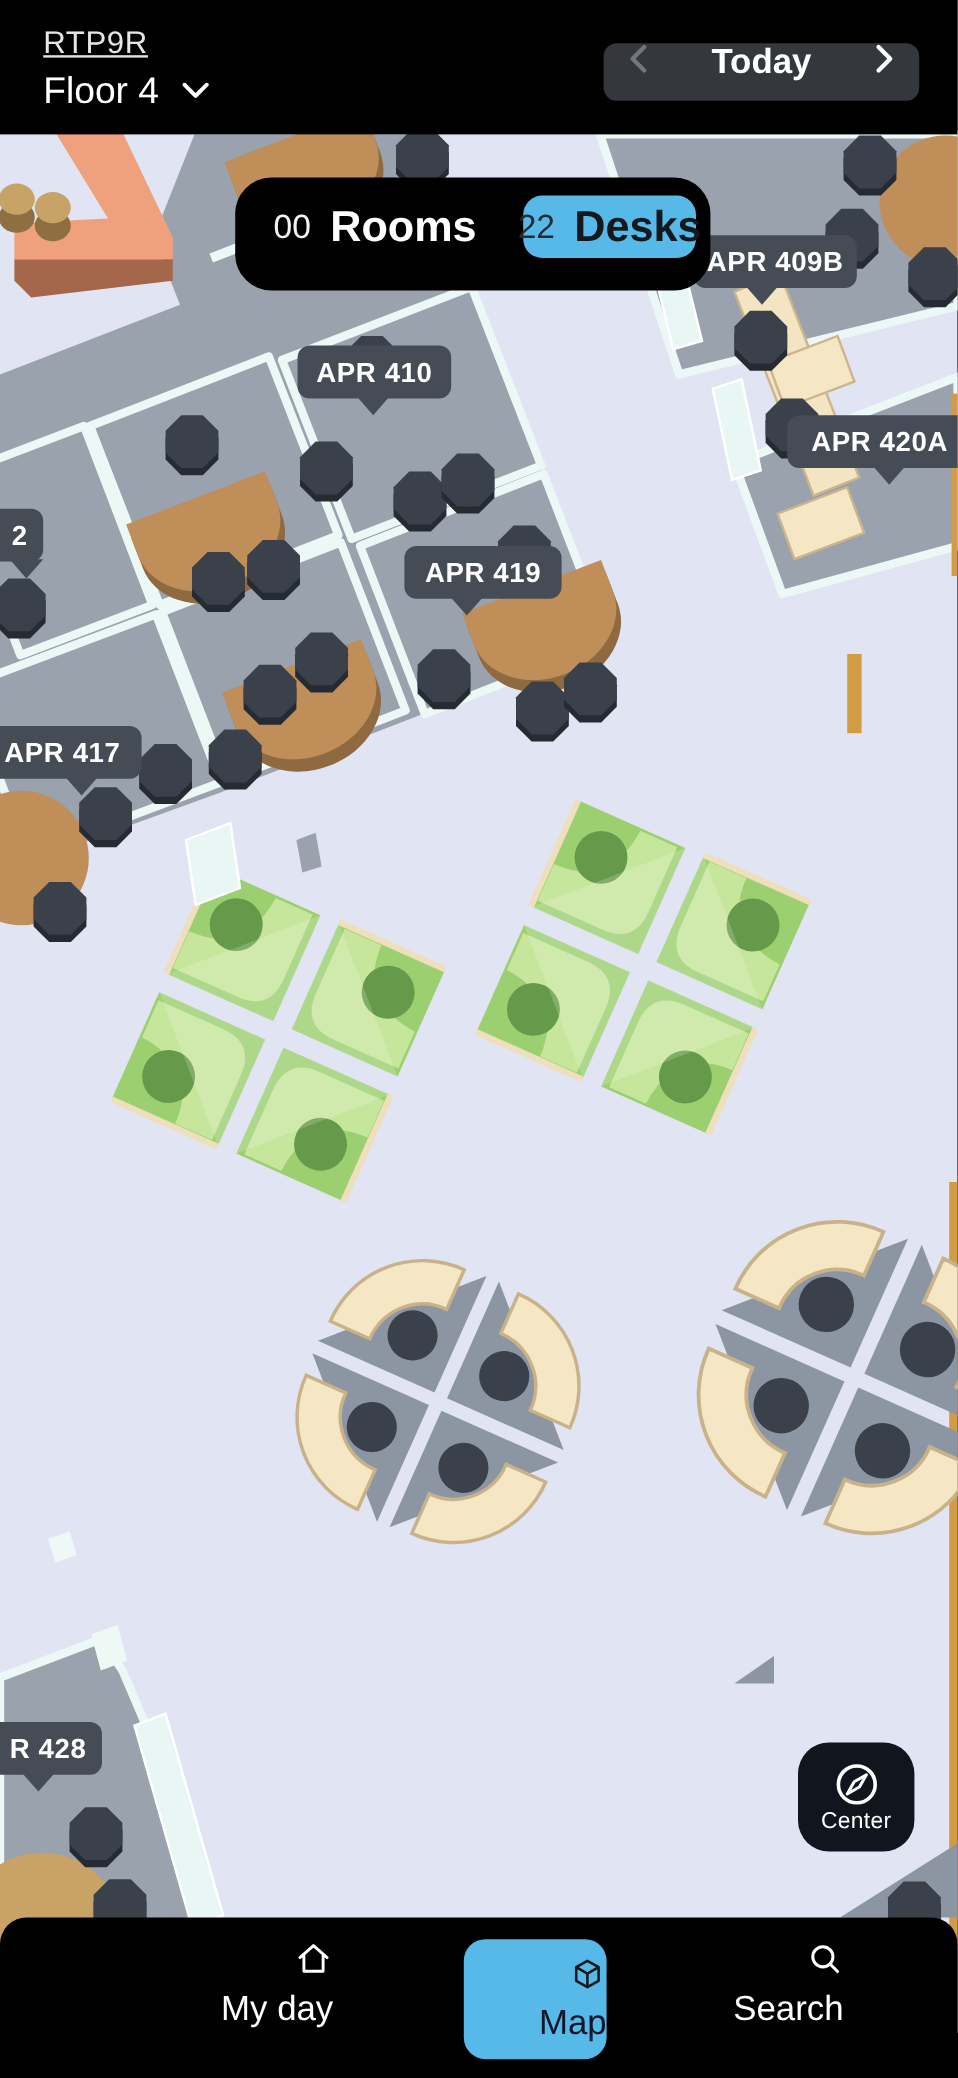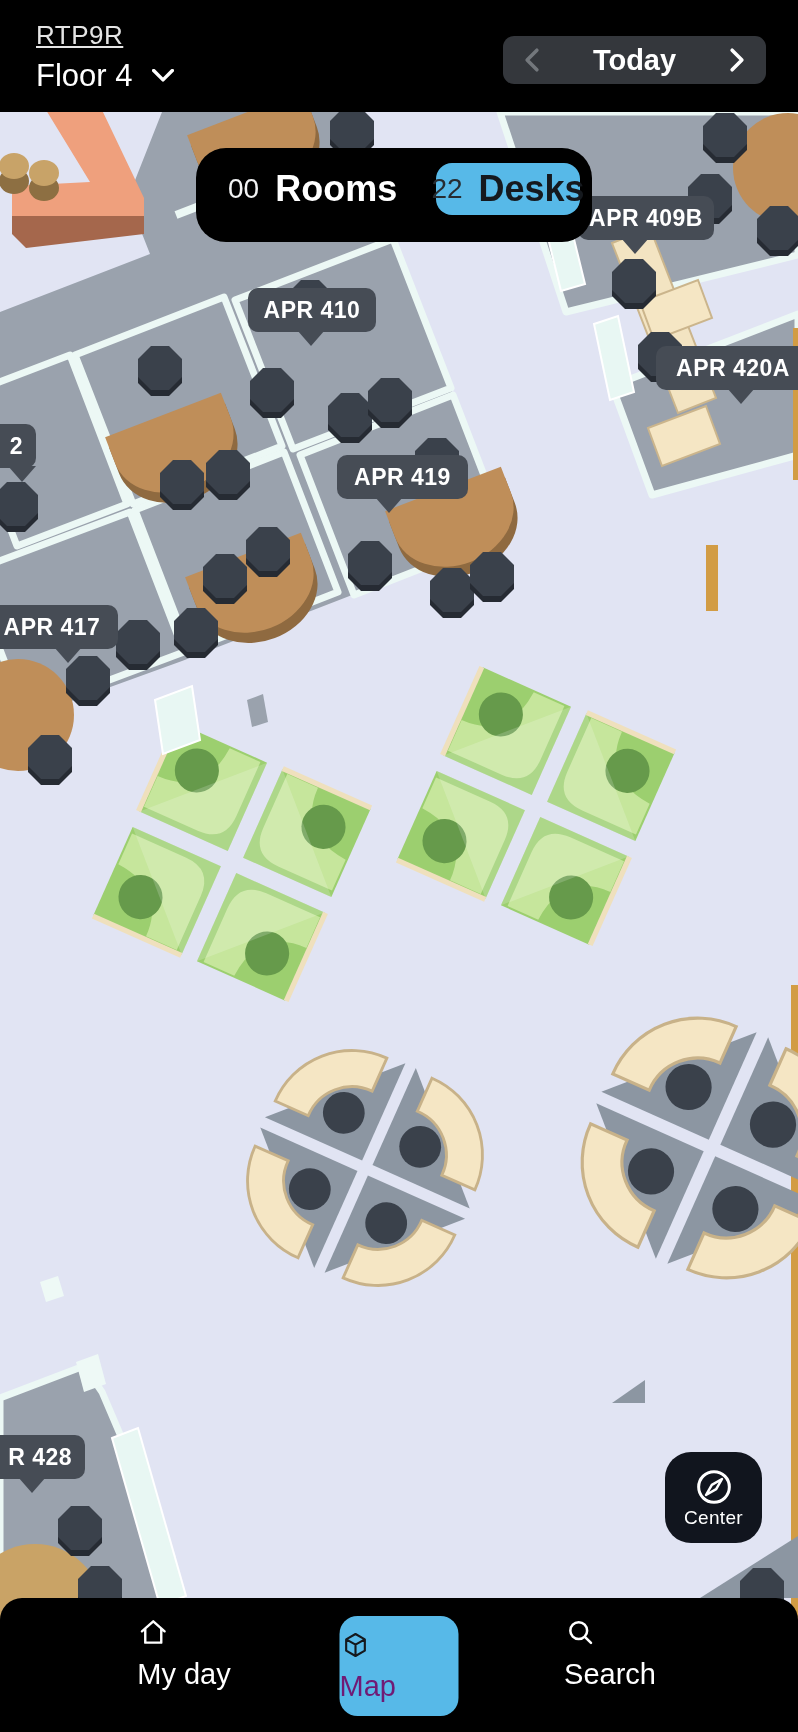--- a/index.html
+++ b/index.html
@@ -6,21 +6,21 @@
   body{width:798px;height:1732px;position:relative;overflow:hidden;
        font-family:"Liberation Sans","DejaVu Sans",sans-serif;-webkit-font-smoothing:antialiased;}
   .abs{position:absolute;}
 
   
   #header{left:0;top:0;width:798px;height:112px;background:#000;z-index:10;}
   #brand{left:36px;top:20px;font-size:26px;color:#e5e5e5;text-decoration:underline;letter-spacing:.5px;cursor:pointer;}
   #floor-row{left:36px;top:58px;display:flex;align-items:center;gap:20px;cursor:pointer;}
   #floor-name{font-size:31px;font-weight:400;color:#fff;}
   #today-btn{left:503px;top:36px;width:263px;height:48px;background:#34373c;border-radius:11px;
-             display:flex;align-items:center;justify-content:space-between;padding:0 20px;box-sizing:border-box;}
+             display:flex;justify-content:space-between;padding:0 20px;box-sizing:border-box;}
   #today-label{font-size:29px;font-weight:700;color:#fff;}
 
   
   #map{left:0;top:0;width:798px;height:1732px;z-index:0;}
 
   
   #counts-pill{left:196px;top:148px;width:396px;height:94px;background:#000;border-radius:30px;z-index:5;
                display:flex;align-items:center;padding:0 12px 13px 32px;box-sizing:border-box;}
   .count-num{font-size:28px;font-weight:400;color:#f2f3f4;}
   .count-word{font-size:36px;font-weight:700;color:#fff;margin-left:16px;}
@@ -38,25 +38,25 @@
   .map-label::after{content:"";position:absolute;top:42px;left:var(--pf);margin-left:-14px;
              border:14px solid transparent;border-top:16px solid #464c55;border-bottom:none;}
 
   
   #center-btn{left:665px;top:1452px;width:97px;height:91px;background:#11151e;border-radius:26px;z-index:6;
               display:flex;flex-direction:column;align-items:center;justify-content:center;gap:0;cursor:pointer;}
   #center-label{color:#fff;font-size:19px;letter-spacing:.3px;}
 
   
   #navbar{left:0;top:1598px;width:798px;height:134px;background:#000;border-radius:22px 22px 0 0;z-index:10;}
-  .nav-item{position:absolute;top:18px;display:flex;flex-direction:column;align-items:flex-start;gap:10px;
-            transform:translateX(-50%);cursor:pointer;}
+  .nav-item{position:absolute;top:18px;display:flex;flex-direction:column;align-items:flex-end;gap:10px;
+            transform:translateX(-50%);cursor:pointer;margin-left:47px;}
   .nav-label{font-size:29px;color:#fff;}
   #nav-map{top:18px;width:119px;height:100px;background:#57b9e8;border-radius:18px;justify-content:center;gap:8px;}
-  #nav-map .nav-label{color:#701a75;}
+  #nav-map .nav-label{color:#0f172a;}
 </style>
 </head>
 <body>
 
 <svg id="map" class="abs" viewBox="0 0 798 1732" xmlns="http://www.w3.org/2000/svg">
   <defs>
     <g id="ch">
       <path d="M-9,-22 L9,-22 L22,-9 L22,9 L9,22 L-9,22 L-22,9 L-22,-9 Z" transform="translate(0,6)" fill="#262b33"></path>
       <path d="M-9,-22 L9,-22 L22,-9 L22,9 L9,22 L-9,22 L-22,9 L-22,-9 Z" fill="#3a414b"></path>
     </g>

